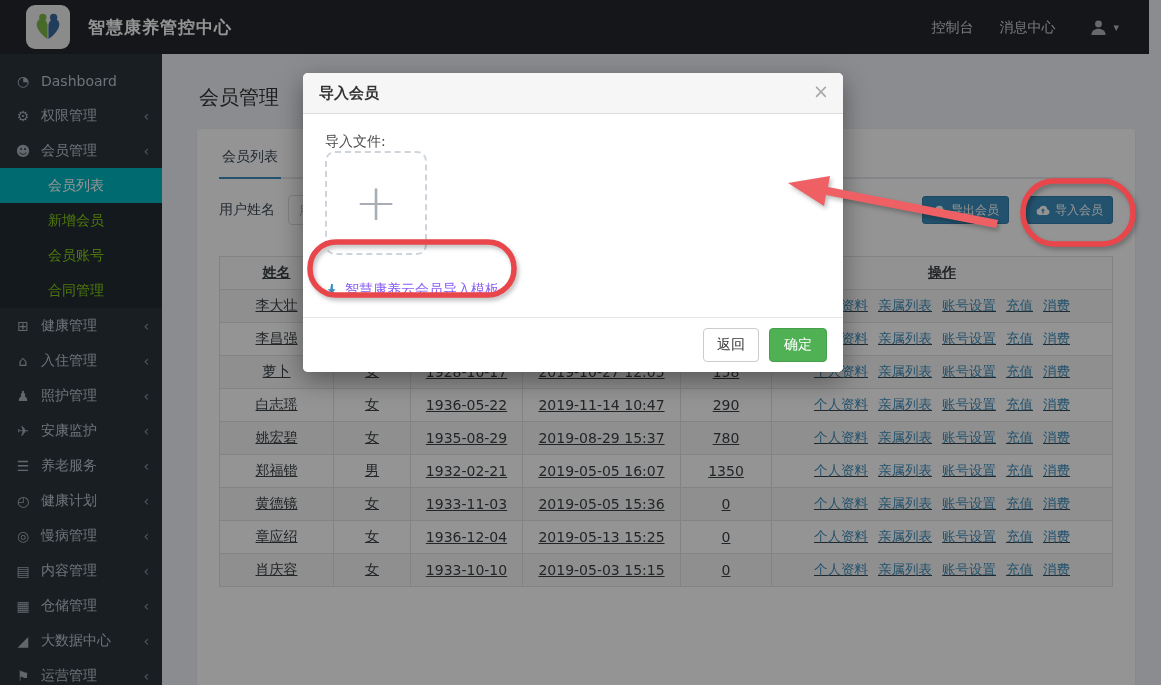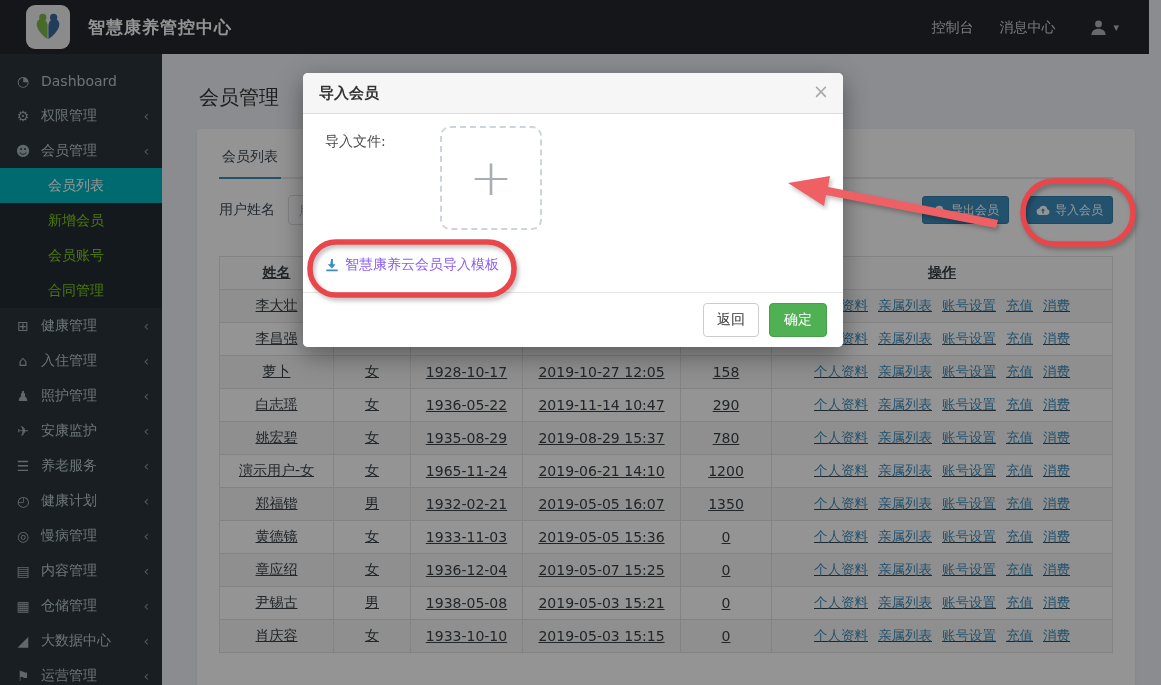--- a/index.html
+++ b/index.html
@@ -45,21 +45,21 @@
   .member-table tbody tr:nth-child(odd) td { background:#f7f7f7; }
   a.action { color:#3c8dbc; text-decoration:none; margin:0 5px; font-size:13.5px; cursor:pointer; }
 
   
   .backdrop { position:absolute; inset:0; background:rgba(0,0,0,0.42); z-index:40; }
   .modal { position:absolute; left:303px; top:73px; width:540px; background:#fff; border-radius:5px; box-shadow:0 8px 26px rgba(0,0,0,.4); z-index:50; overflow:hidden; }
   .modal-head { background:#f6f6f6; padding:10px 16px; border-bottom:1px solid #dcdcdc; position:relative; }
   .modal-title { font-size:15px; font-weight:bold; color:#333; }
   .modal-close { position:absolute; right:14px; top:7px; color:#a9a9a9; font-size:19px; cursor:pointer; line-height:1.2; }
   .modal-body { padding:12px 22px 16px 22px; }
-  .file-row { display:flex; }
+  .file-row { display:flex;flex-direction:column; }
   .file-label { width:115px; font-size:14px; color:#4a4a4a; padding-top:7px; flex:none; }
   .upload-box { width:102px; height:104px; border:2px dashed #cdd4dc; border-radius:10px; display:flex; align-items:center; justify-content:center; cursor:pointer; background:#fff; }
   .plus { color:#a9aeb4; font-size:52px; font-weight:200; line-height:1; transform:scaleY(.95); }
   .tpl-link { margin-top:26px; display:inline-flex; align-items:center; gap:6px; color:#8b5cf6; font-size:14px; text-decoration:none; cursor:pointer; }
   .modal-foot { border-top:1px solid #e5e5e5; padding:10px 16px; display:flex; justify-content:flex-end; gap:10px; background:#fff; }
   .btn-default { background:#fff; border:1px solid #ccc; color:#333; padding:1px 13px; border-radius:4px; font-size:14px; cursor:pointer; }
   .btn-green { background:#4fb154; border:1px solid #46a04b; color:#fff; padding:7px 14px; border-radius:4px; font-size:14px; cursor:pointer; }
 
   
   .annotations { position:absolute; inset:0; z-index:60; pointer-events:none; filter:drop-shadow(2px 3px 2px rgba(0,0,0,.25)); }
@@ -259,30 +259,20 @@
     <td>姚宏碧</td>
     <td>女</td>
     <td>1935-08-29</td>
     <td>2019-08-29 15:37</td>
     <td>780</td>
     <td>
       <a class="action">个人资料</a><a class="action">亲属列表</a><a class="action">账号设置</a><a class="action">充值</a><a class="action">消费</a>
     </td>
   </tr>
           <tr>
-    <td>演示用户-女</td>
-    <td>女</td>
-    <td>1965-11-24</td>
-    <td>2019-06-21 14:10</td>
-    <td>1200</td>
-    <td>
-      <a class="action">个人资料</a><a class="action">亲属列表</a><a class="action">账号设置</a><a class="action">充值</a><a class="action">消费</a>
-    </td>
-  </tr>
-          <tr>
     <td>郑福锴</td>
     <td>男</td>
     <td>1932-02-21</td>
     <td>2019-05-05 16:07</td>
     <td>1350</td>
     <td>
       <a class="action">个人资料</a><a class="action">亲属列表</a><a class="action">账号设置</a><a class="action">充值</a><a class="action">消费</a>
     </td>
   </tr>
           <tr>
@@ -292,31 +282,21 @@
     <td>2019-05-05 15:36</td>
     <td>0</td>
     <td>
       <a class="action">个人资料</a><a class="action">亲属列表</a><a class="action">账号设置</a><a class="action">充值</a><a class="action">消费</a>
     </td>
   </tr>
           <tr>
     <td>章应绍</td>
     <td>女</td>
     <td>1936-12-04</td>
-    <td>2019-05-07 15:25</td>
-    <td>0</td>
-    <td>
-      <a class="action">个人资料</a><a class="action">亲属列表</a><a class="action">账号设置</a><a class="action">充值</a><a class="action">消费</a>
-    </td>
-  </tr>
-          <tr>
-    <td>尹锡古</td>
-    <td>男</td>
-    <td>1938-05-08</td>
-    <td>2019-05-03 15:21</td>
+    <td>2019-05-13 15:25</td>
     <td>0</td>
     <td>
       <a class="action">个人资料</a><a class="action">亲属列表</a><a class="action">账号设置</a><a class="action">充值</a><a class="action">消费</a>
     </td>
   </tr>
           <tr>
     <td>肖庆容</td>
     <td>女</td>
     <td>1933-10-10</td>
     <td>2019-05-03 15:15</td>

